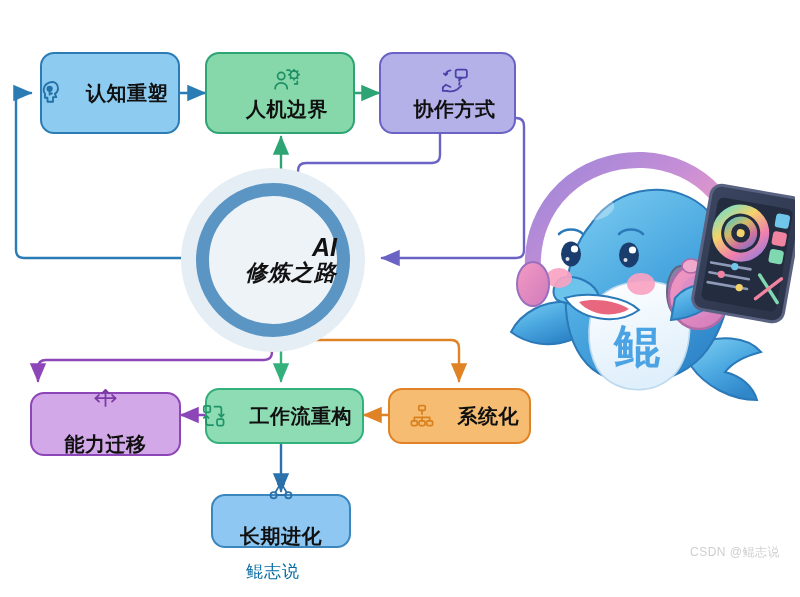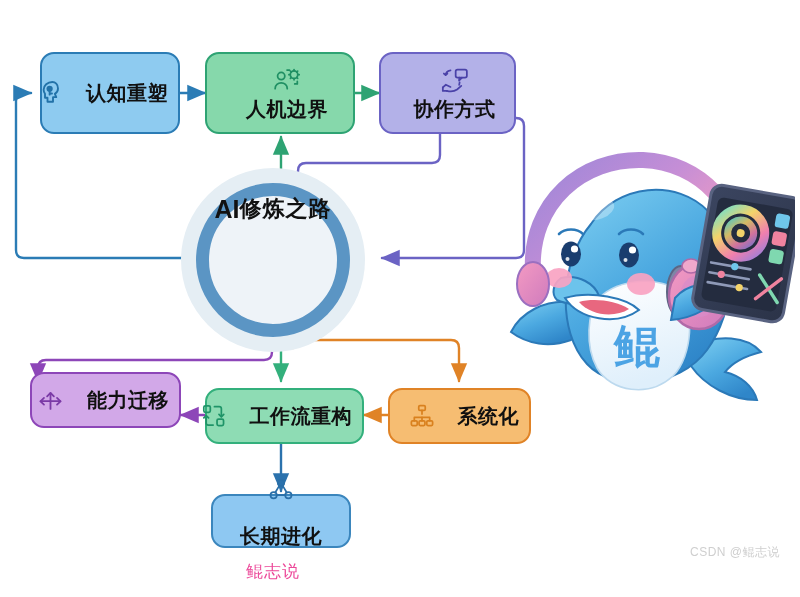--- a/index.html
+++ b/index.html
@@ -82,43 +82,44 @@
     align-items: center;
     justify-content: center;
   }
   #hub-ring {
     border-radius: 50%;
     background: #eef3f8;
     border: 13px solid;
     border-color: #5b95c4;
     box-sizing: border-box;
     display: flex;
-    flex-direction: row;
-    align-items: flex-start;
+    flex-direction: column;
+    align-items: flex-end;
     justify-content: center;
+    font-style: italic;
   }
   #hub-ring .hub-line1 {
     font-size: 25px;
     font-weight: bold;
     color: #111;
     line-height: 1.05;
   }
   #hub-ring .hub-line2 {
     font-size: 22px;
     font-weight: bold;
     color: #111;
     line-height: 1.15;
     letter-spacing: 1px;
   }
   
   #caption {
     position: absolute;
     z-index: 3;
     font-size: 17px;
-    color: #ec4899;
+    color: #0369a1;
     letter-spacing: 1px;
   }
   #watermark {
     position: absolute;
     z-index: 5;
     font-size: 12px;
     color: #cfcfcf;
     letter-spacing: 0.5px;
     white-space: nowrap;
   }
@@ -228,21 +229,21 @@
         <path d="M17.2 9.2l-.3 2.4 2.5-2.4"></path>
         <path d="M9.6 2.8c-2.6.5-4.2 2.3-4.2 4.2M5.4 7l-1.5-1.4M5.4 7l1.5-1.4"></path>
         <path d="M3 17.4l2.6-2.2 4 1.9"></path>
         <path d="M3 17.4v3.1h3.4"></path>
         <path d="M6.4 20.5c3.4.9 6.4.6 8.8-1.2l3.6-3.1M17 15.4l.4-2.2"></path>
       </svg>
     </span>
     <span class="label">协作方式</span>
   </div>
 
-  <div class="node theme-violet" style="left:30px; top:372px; width:151px; height:56px;">
+  <div class="node theme-violet" style="left:30px; top:392px; width:151px; height:64px;flex-direction:column;">
     <span class="nicon">
       <svg width="27" height="27" viewBox="0 0 24 24" fill="none" stroke="#7b3aa6" stroke-width="1.6" stroke-linecap="round" stroke-linejoin="round">
         <path d="M12 19.5V5.5"></path>
         <path d="M9 8.3L12 5.2 15 8.3"></path>
         <path d="M3.2 12.6h17.6"></path>
         <path d="M6.2 9.7L3.1 12.7 6.2 15.7"></path>
         <path d="M17.8 9.7l3.1 3 -3.1 3"></path>
       </svg>
     </span>
     <span class="label">能力迁移</span>

